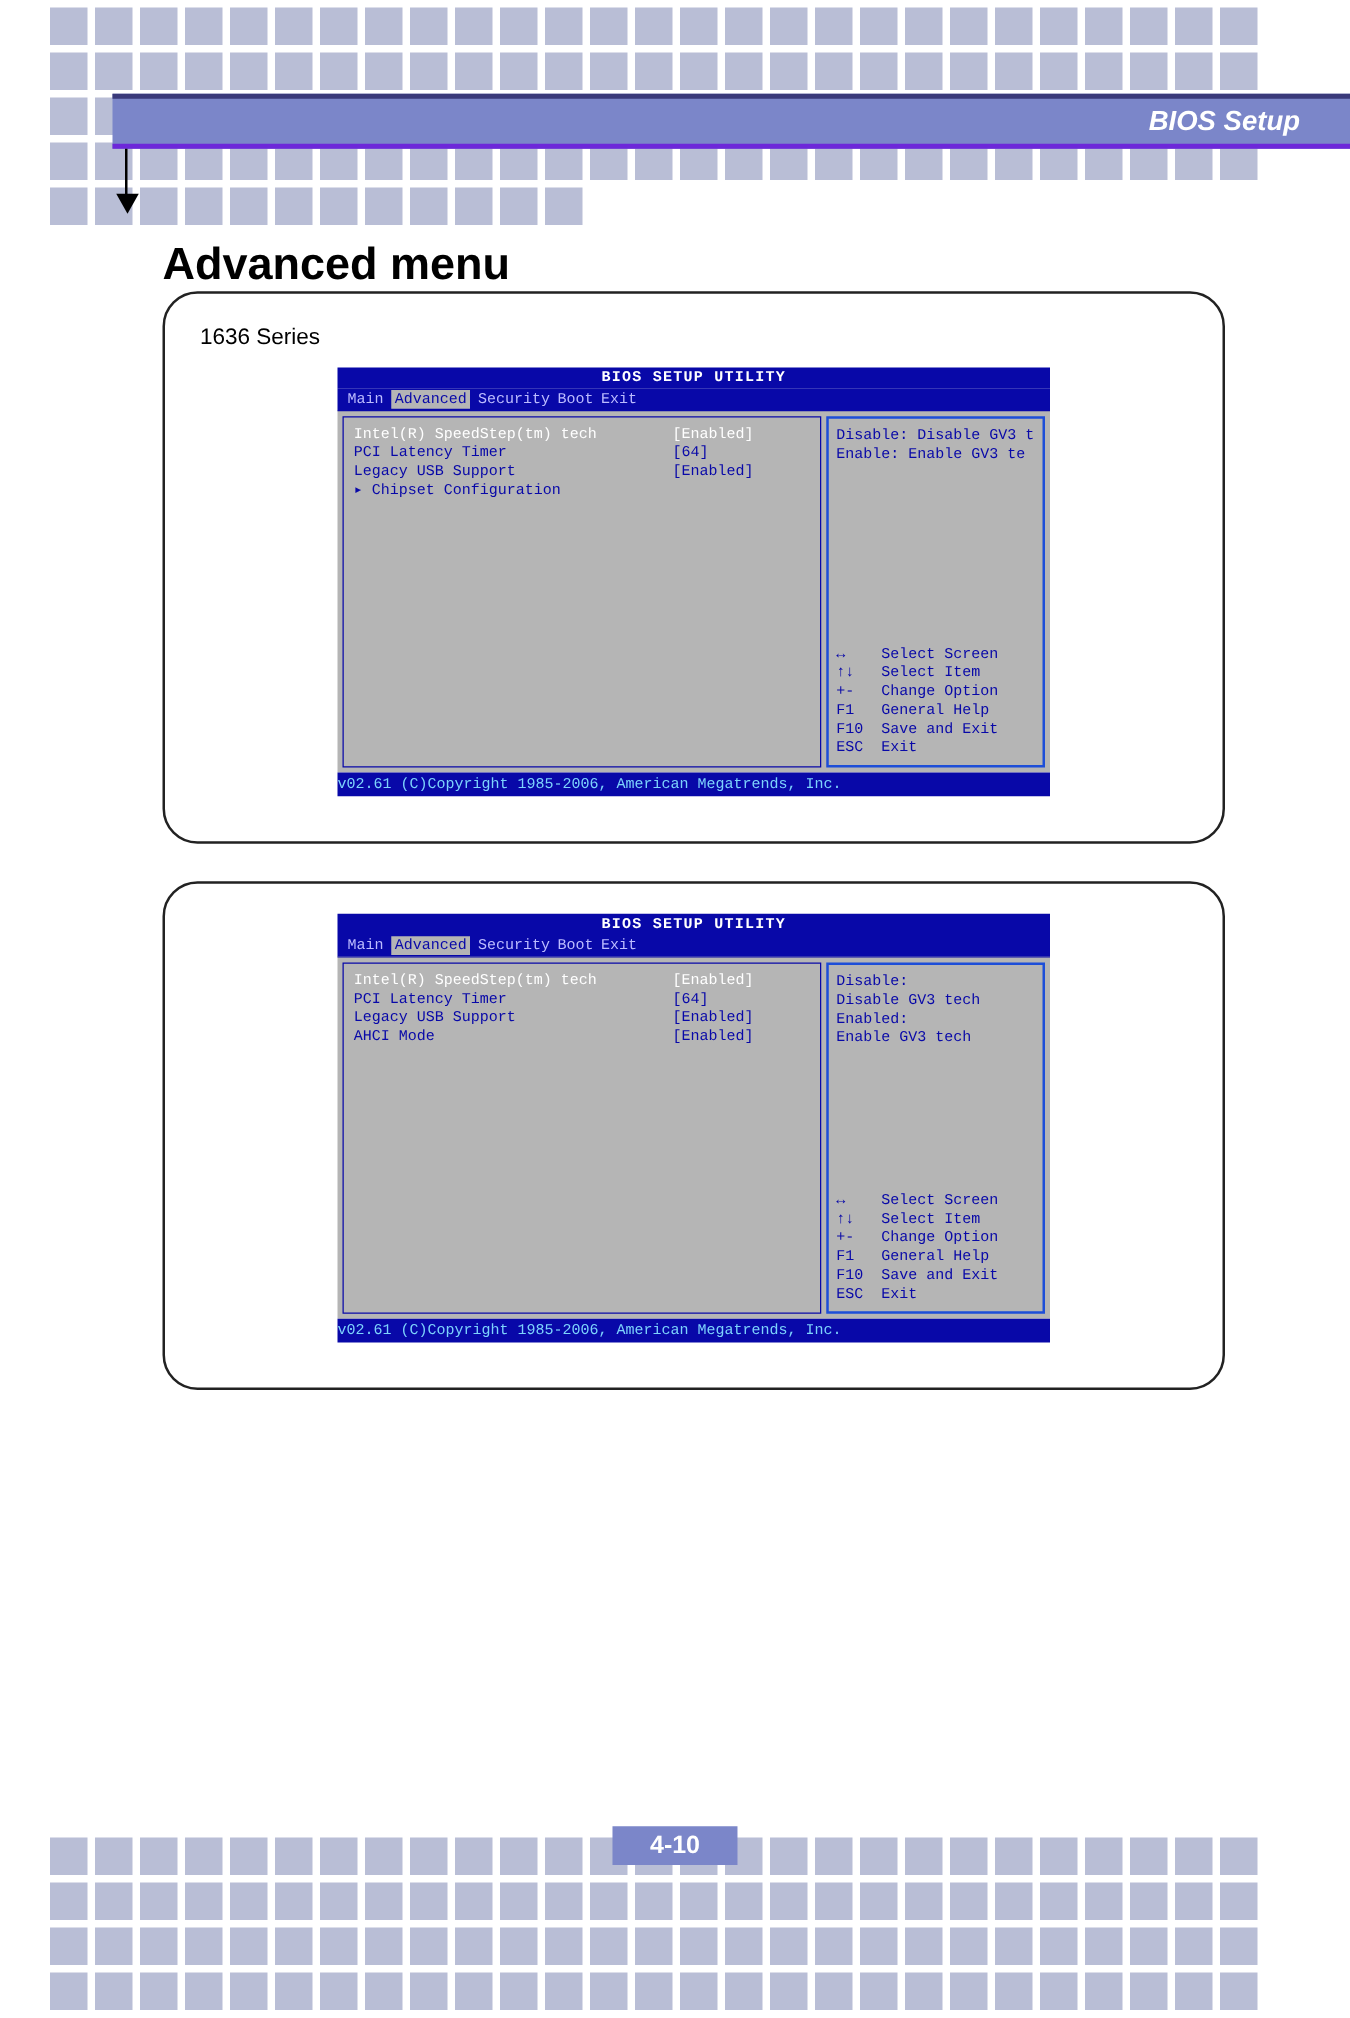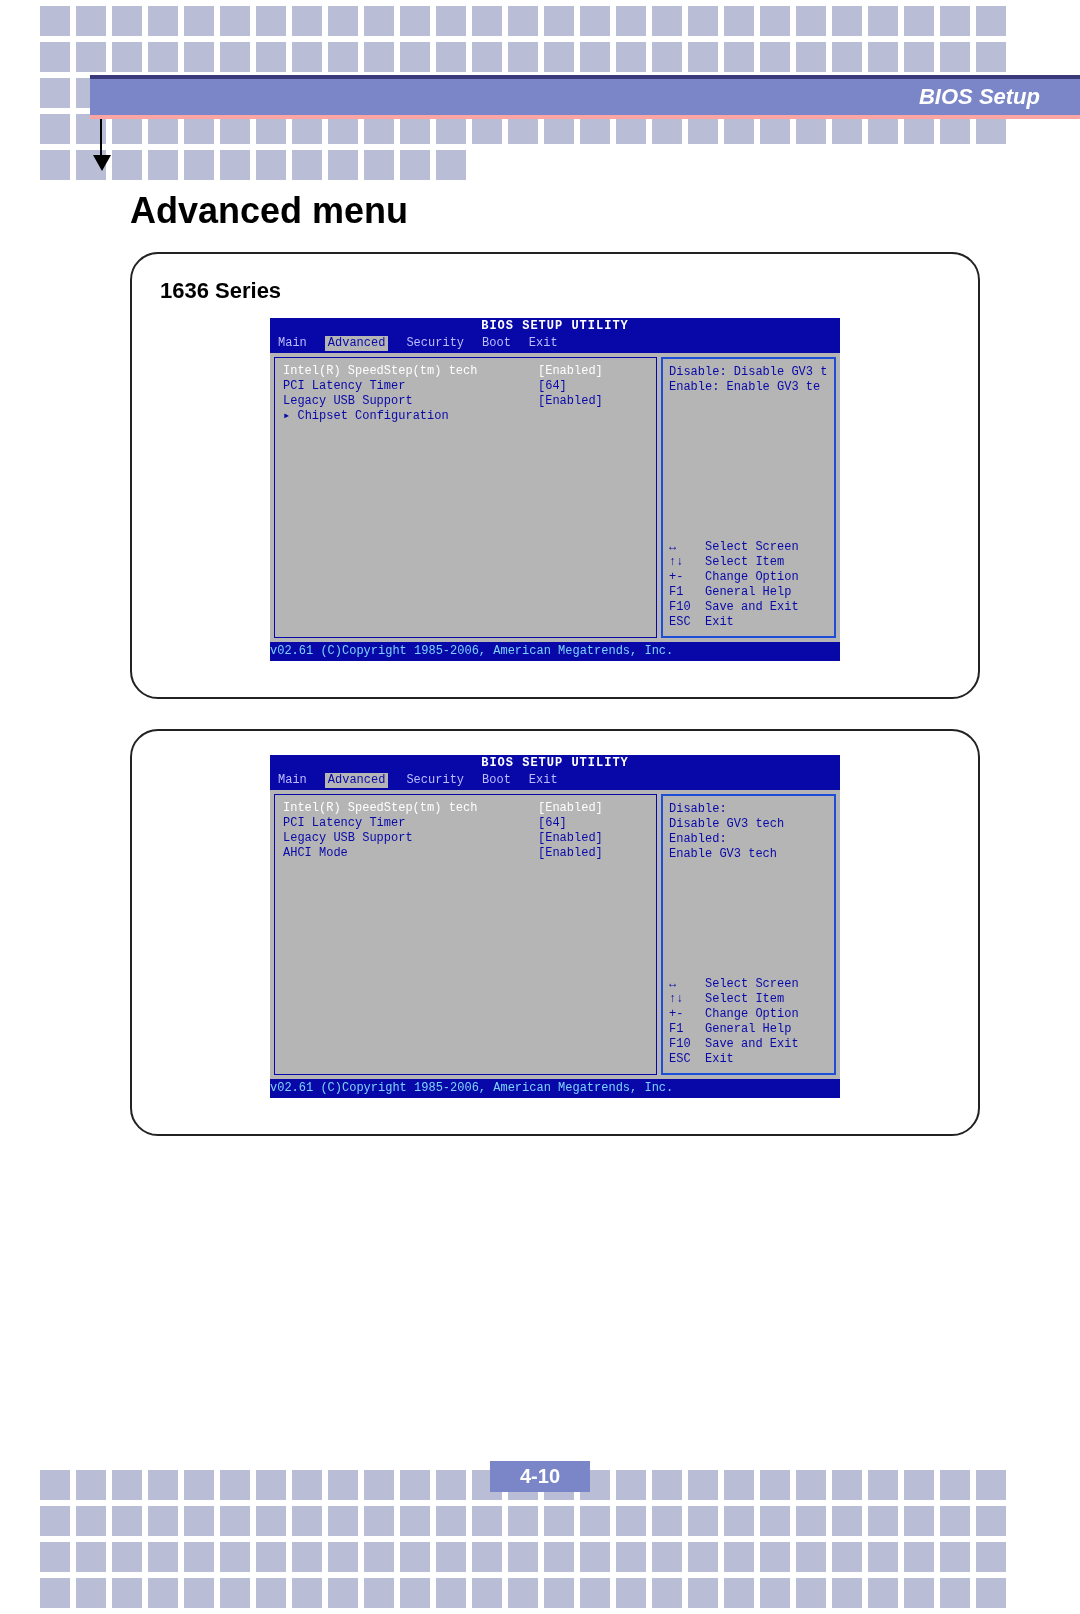--- a/index.html
+++ b/index.html
@@ -27,21 +27,21 @@
   .squares-bottom { bottom: 0; height: 150px; }
 
   .header-bar {
     position: absolute;
     top: 75px;
     left: 90px;
     right: 0;
     height: 44px;
     background: #7b86c9;
     border-top: 4px solid #3a3a7a;
-    border-bottom: 4px solid #fca5a5;
+    border-bottom: 4px solid #6d28d9;
     display: flex;
     align-items: center;
     justify-content: flex-end;
     padding-right: 40px;
   }
   .header-bar span {
     color: #fff;
     font-weight: bold;
     font-size: 22px;
     font-style: italic;
@@ -66,32 +66,32 @@
 
   .content {
     position: absolute;
     top: 190px;
     left: 130px;
     right: 100px;
   }
   .page-title {
     font-size: 36px;
     font-weight: bold;
-    margin-bottom: 20px;
+    margin-bottom: 1px;
   }
   .panel {
     border: 2px solid #222;
     border-radius: 28px;
     padding: 24px 28px 36px 28px;
     margin-bottom: 30px;
     background: #fff;
   }
   .panel-title {
-    font-size: 22px;
-    font-weight: bold;
+    font-size: 18px;
+    font-weight: normal;
     margin-bottom: 14px;
   }
 
   .bios {
     width: 570px;
     margin: 0 auto;
     font-family: "Courier New", monospace;
     font-size: 12px;
     line-height: 1.25;
   }
@@ -101,21 +101,21 @@
     text-align: center;
     padding: 1px 0;
     font-weight: bold;
     letter-spacing: 1px;
   }
   .bios-menu {
     background: #0808a8;
     color: #a0a0ff;
     display: flex;
     padding: 1px 8px;
-    gap: 18px;
+    gap: 6px;
   }
   .bios-menu span { color: #bcbcff; }
   .bios-menu .sel {
     background: #b5b5b5;
     color: #0808a8;
     padding: 0 3px;
   }
   .bios-body {
     background: #b5b5b5;
     display: flex;

